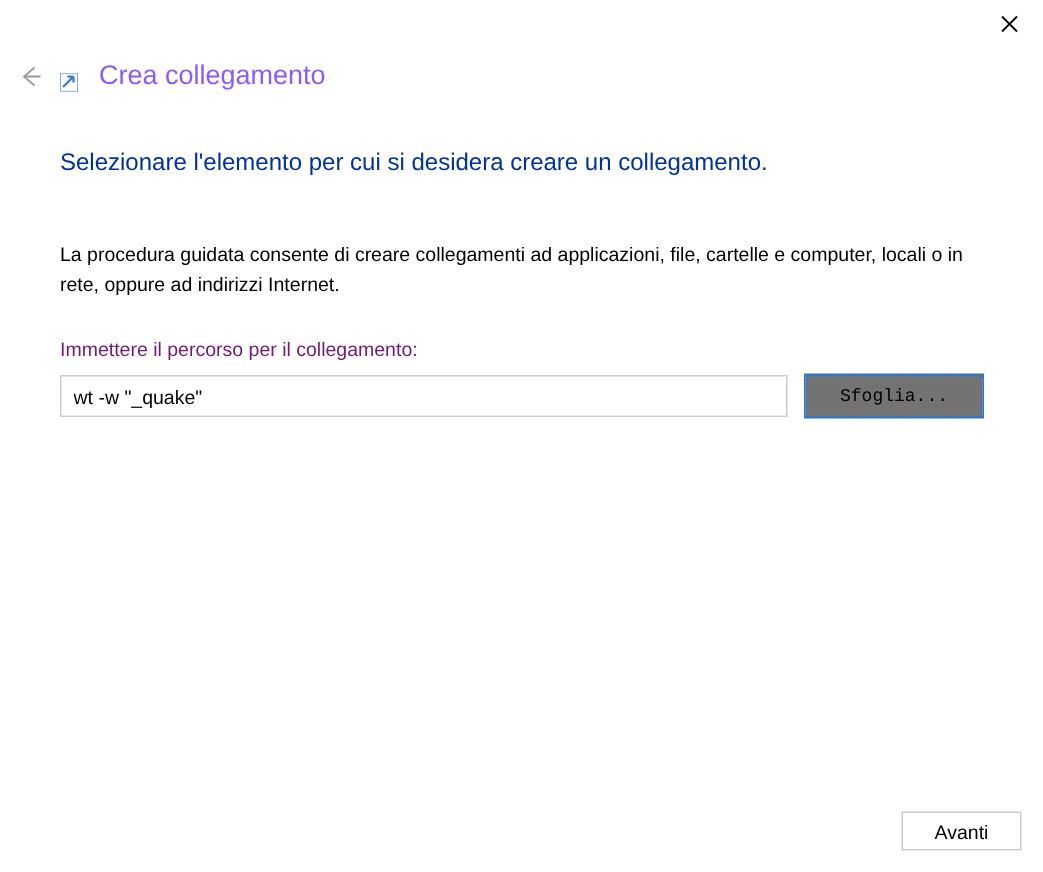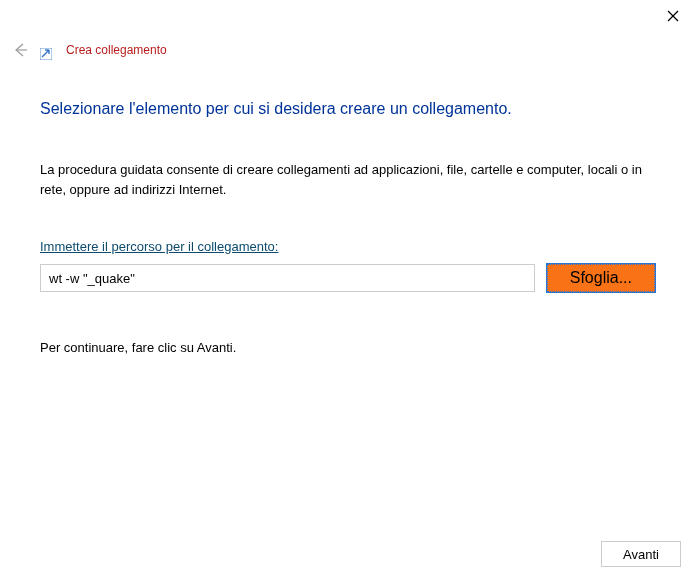--- a/index.html
+++ b/index.html
@@ -60,69 +60,68 @@
       align-items: flex-end;
       justify-content: flex-start;
       position: relative;
       top: 2px;
     }
     .shortcut-icon svg {
       width: 12px;
       height: 12px;
     }
     .header-title {
-      font-size: 12px;
-      color: #b91c1c;
+      font-size: 18px;
+      color: #8b5cf6;
     }
     .content {
       position: absolute;
       top: 100px;
       left: 40px;
       right: 40px;
     }
     .main-heading {
       font-size: 16px;
       color: #003399;
       font-weight: 400;
       margin-bottom: 42px;
     }
     .description {
       font-size: 13px;
       color: #000000;
       line-height: 1.5;
-      margin-bottom: 40px;
+      margin-bottom: 26px;
     }
     .input-label {
       font-size: 13px;
-      color: #0c4a6e;
+      color: #701a75;
       margin-bottom: 10px;
-      text-decoration: underline;
     }
     .input-row {
       display: flex;
       gap: 12px;
       align-items: stretch;
       margin-bottom: 48px;
     }
     .path-input {
       flex: 1;
       border: 1px solid #cccccc;
       padding: 6px 8px;
       font-size: 13px;
       font-family: inherit;
       outline: none;
       height: 28px;
     }
     .browse-btn {
       border: 1px dotted #2b74d0;
       outline: 1px solid #2b74d0;
-      background: #f97316;
+      background: #737373;
       padding: 4px 22px;
-      font-size: 16px;
-      font-family: Liberation Sans, sans-serif;
+      font-size: 12px;
+      font-family: Liberation Mono, monospace;
       cursor: pointer;
       height: 28px;
       min-width: 84px;
     }
     .continue-hint {
       font-size: 13px;
       color: #000000;
     }
     .footer {
       position: absolute;
@@ -170,18 +169,17 @@
 </div>
 
 <div class="content">
   <h1 class="main-heading">Selezionare l'elemento per cui si desidera creare un collegamento.</h1>
   <p class="description">La procedura guidata consente di creare collegamenti ad applicazioni, file, cartelle e computer, locali o in rete, oppure ad indirizzi Internet.</p>
   <div class="input-label">Immettere il percorso per il collegamento:</div>
   <div class="input-row">
     <input type="text" class="path-input" value="wt -w &quot;_quake&quot;" style="">
     <button class="browse-btn">Sfoglia...</button>
   </div>
-  <p class="continue-hint">Per continuare, fare clic su Avanti.</p>
 </div>
 
 <div class="footer">
   <button class="footer-btn">Avanti</button>
 </div>
 
 </body></html>

